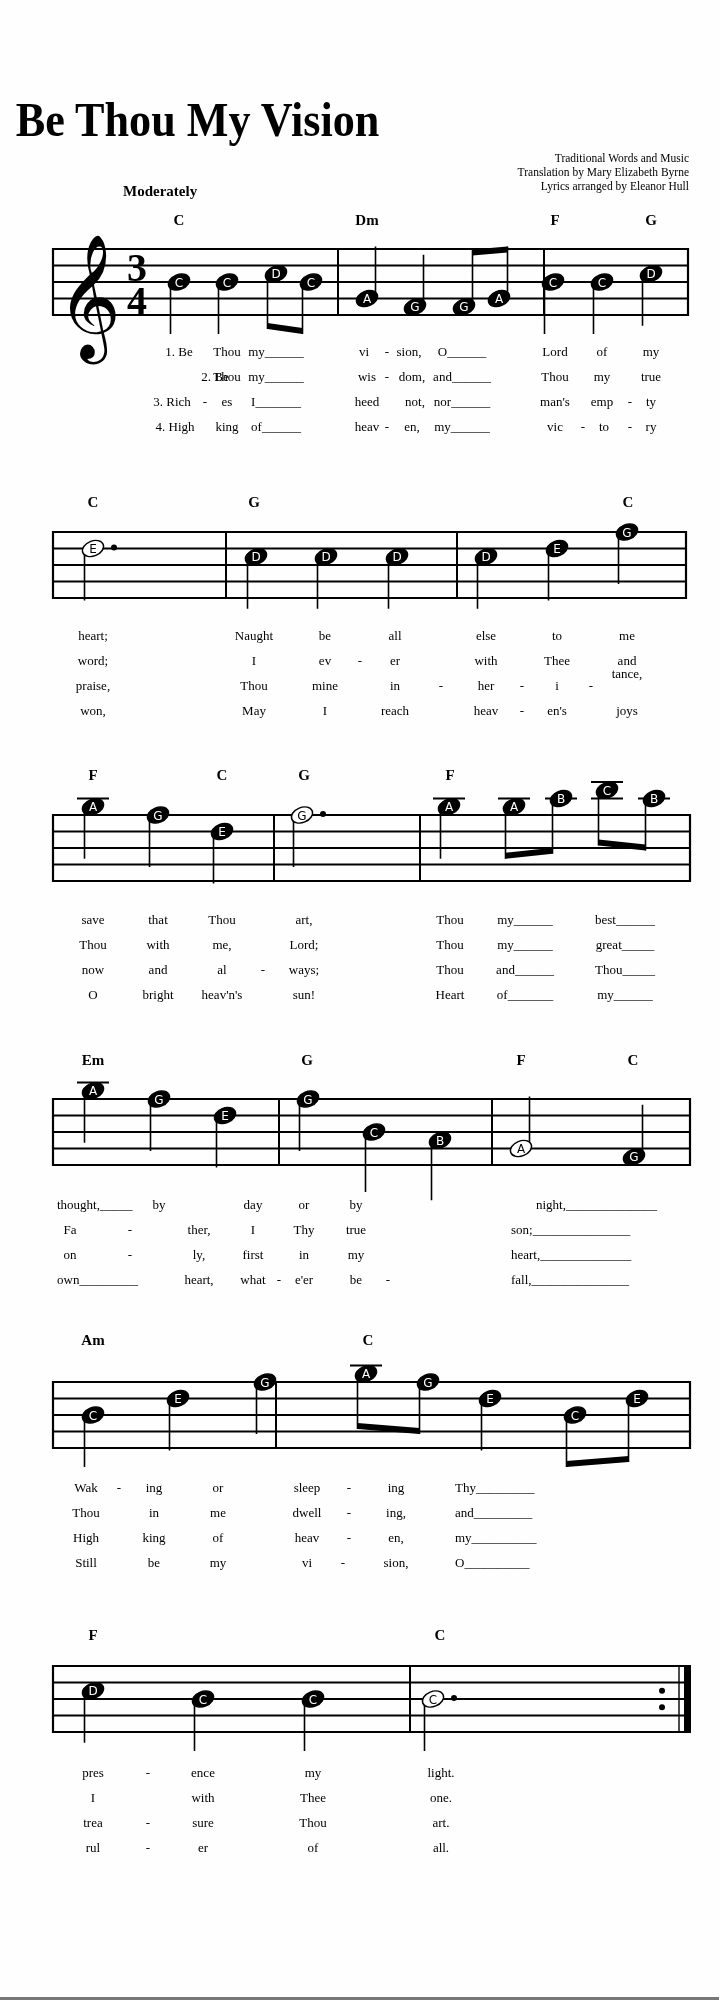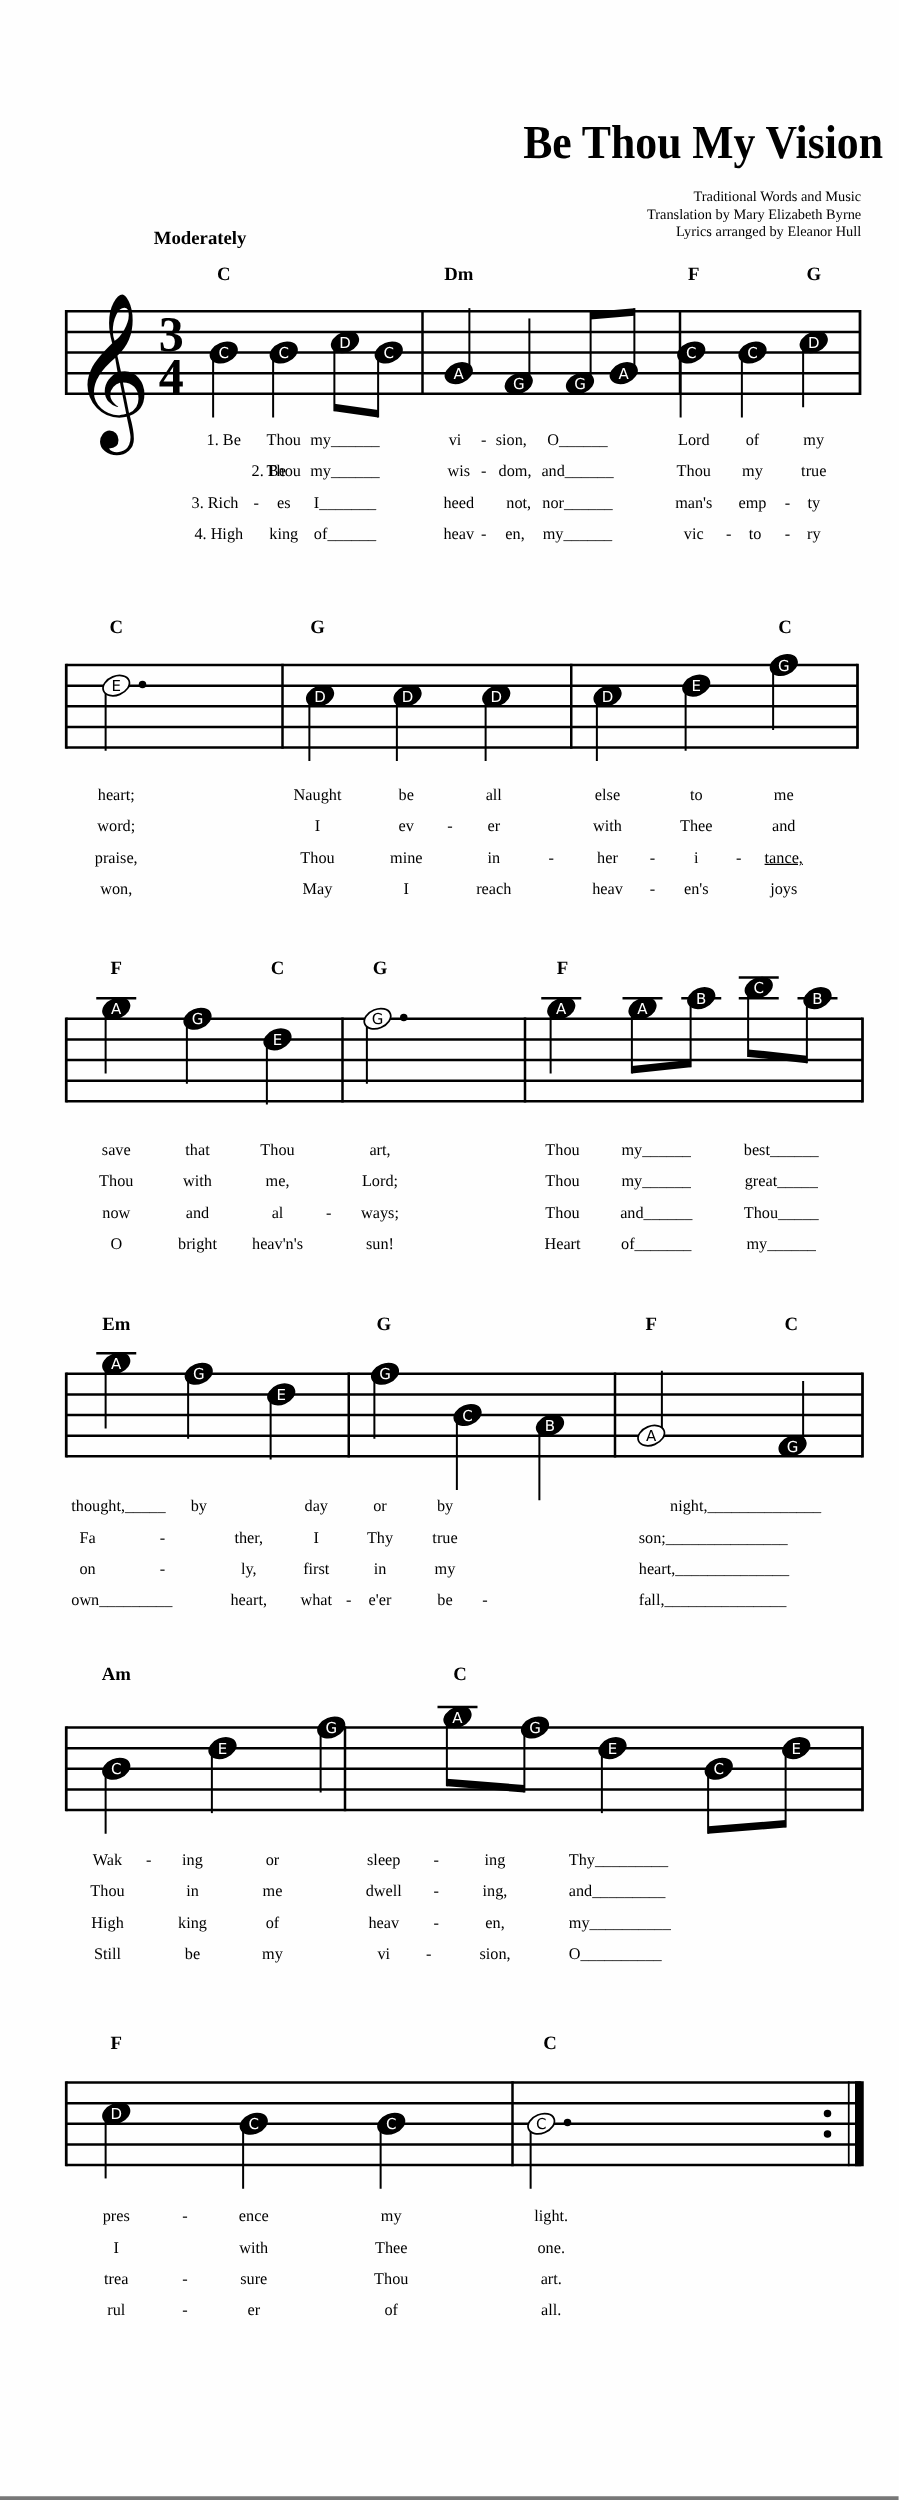--- a/index.html
+++ b/index.html
@@ -1,17 +1,17 @@
 <!DOCTYPE html>
 <html><head>
 <meta charset="utf-8">
 <style>
   html, body { margin:0; padding:0; background:#fefefe; }
   body { width:719px; height:2000px; position:relative; overflow:hidden; font-family:"Liberation Serif", "DejaVu Serif", serif; color:#000; }
-  .title { position:absolute; left:0; width:719px; top:92px; text-align:right; font-size:38px; font-weight:bold; letter-spacing:0px; }
+  .title { position:absolute; left:0; width:719px; top:92px; text-align:left; font-size:48px; font-weight:bold; letter-spacing:0px; }
   .title span { display:inline-block; transform:scaleX(0.92); }
   .credits { position:absolute; right:30px; top:151px; text-align:right; font-size:11.5px; line-height:14px; }
   .tempo { position:absolute; left:123px; top:183px; font-size:15px; font-weight:bold; }
   .system { position:absolute; left:0; width:719px; }
   .system svg { position:absolute; left:0; top:0; }
   .chord { position:absolute; font-size:15px; font-weight:bold; transform:translateX(-50%); }
   .lyric { position:absolute; font-size:13px; transform:translateX(-50%); white-space:nowrap; }
   .lyric.left { transform:none; }
   .bottom-rule { position:absolute; left:0; top:1997px; width:719px; height:3px; background:#777; }
 </style>
@@ -215,21 +215,21 @@
       <div class="lyric" style="left: 627px; top: 171px;">and</div>
       <div class="lyric" style="left: 93px; top: 196px;">praise,</div>
       <div class="lyric" style="left: 254px; top: 196px;">Thou</div>
       <div class="lyric" style="left: 325px; top: 196px;">mine</div>
       <div class="lyric" style="left: 395px; top: 196px;">in</div>
       <div class="lyric" style="left: 441px; top: 196px;">-</div>
       <div class="lyric" style="left: 486px; top: 196px;">her</div>
       <div class="lyric" style="left: 522px; top: 196px;">-</div>
       <div class="lyric" style="left: 557px; top: 196px;">i</div>
       <div class="lyric" style="left: 591px; top: 196px;">-</div>
-      <div class="lyric" style="left: 627px; top: 196px; text-decoration: underline;">tance,</div>
+      <div class="lyric" style="left: 627px; top: 184px;">tance,</div>
       <div class="lyric" style="left: 93px; top: 221px;">won,</div>
       <div class="lyric" style="left: 254px; top: 221px;">May</div>
       <div class="lyric" style="left: 325px; top: 221px;">I</div>
       <div class="lyric" style="left: 395px; top: 221px;">reach</div>
       <div class="lyric" style="left: 486px; top: 221px;">heav</div>
       <div class="lyric" style="left: 522px; top: 221px;">-</div>
       <div class="lyric" style="left: 557px; top: 221px;">en's</div>
       <div class="lyric" style="left: 627px; top: 221px;">joys</div>
     </div>
     <div class="system" style="top: 755px; height: 260px;">

